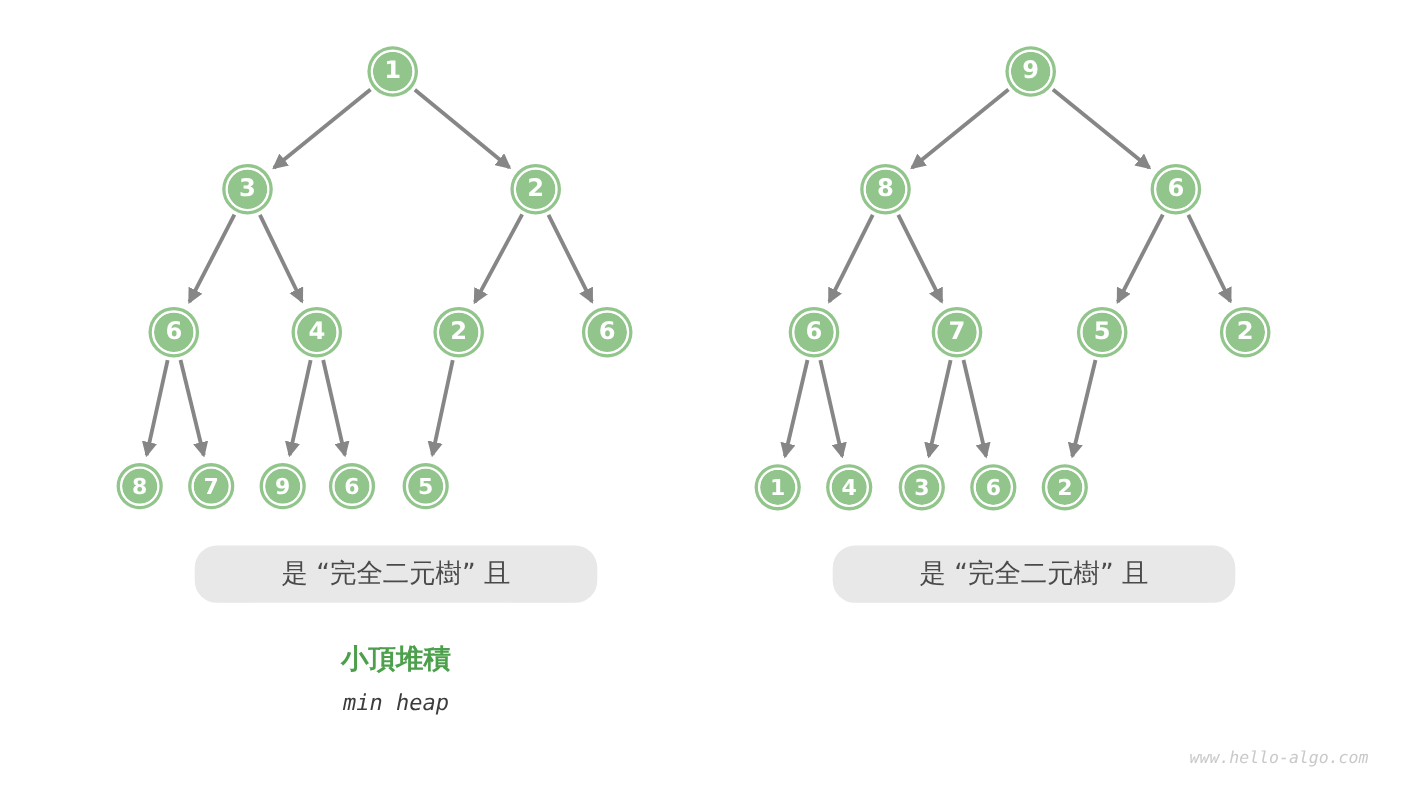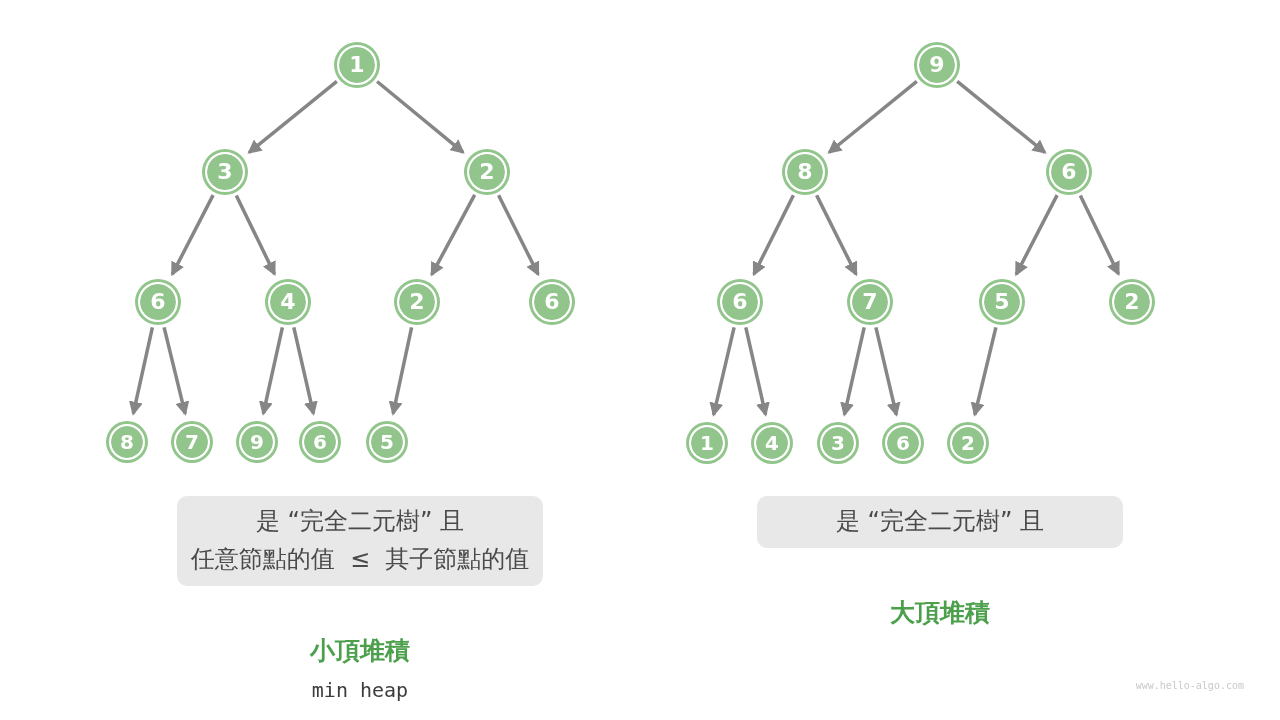--- a/index.html
+++ b/index.html
@@ -41,46 +41,48 @@
   .caption-stack{
     position:absolute;
     top:496px;
     width:366px;
     text-align:center;
   }
   .caption-stack.left{left:177px;}
   .caption-stack.right{left:757px;}
   .caption-box{
     background:var(--caption-bg);
-    border-radius:10px;
+    border-radius:20px;
     padding:6px 0 8px 0;
     color:var(--caption-text);
     font-size:24px;
     line-height:38px;
   }
   .caption-line{white-space:pre;}
   .title-zh{
-    margin-top:48px;
+    margin-top:34px;
     font-size:25px;
     font-weight:bold;
     color:var(--title-green);
   }
   .title-en{
     margin-top:11px;
     font-size:20px;
     color:var(--subtitle);
     font-family:"DejaVu Sans Mono", monospace;
+    font-style:italic;
   }
   .watermark{
     position:absolute;
     right:36px;
     top:680px;
-    font-size:10px;
+    font-size:15px;
     color:var(--watermark);
     font-family:"DejaVu Sans Mono", monospace;
+    font-style:italic;
   }
 </style>
 </head>
 <body>
 
 <div class="stage">
 
   <svg id="edge-layer" viewBox="0 0 1280 720" xmlns="http://www.w3.org/2000/svg">
     <defs>
       <marker id="arrowhead" viewBox="0 0 10 10" refX="8.5" refY="5" markerWidth="4" markerHeight="4" orient="auto" markerUnits="strokeWidth">
@@ -136,28 +138,26 @@
       <div class="node node-sm" style="left: 707px; top: 443px;">1</div>
       <div class="node node-sm" style="left: 772px; top: 443px;">4</div>
       <div class="node node-sm" style="left: 838px; top: 443px;">3</div>
       <div class="node node-sm" style="left: 903px; top: 443px;">6</div>
       <div class="node node-sm" style="left: 968px; top: 443px;">2</div>
     </div>
 
   <div class="caption-stack left">
     <div class="caption-box">
       <div class="caption-line">是 “完全二元樹” 且</div>
-      <div class="caption-line">任意節點的值  ≤  其子節點的值</div>
     </div>
     <div class="title-zh">小頂堆積</div>
     <div class="title-en">min heap</div>
   </div>
 
   <div class="caption-stack right">
     <div class="caption-box">
       <div class="caption-line">是 “完全二元樹” 且</div>
     </div>
-    <div class="title-zh">大頂堆積</div>
   </div>
 
   <div class="watermark">www.hello-algo.com</div>
 
 </div>
 
 </body></html>

